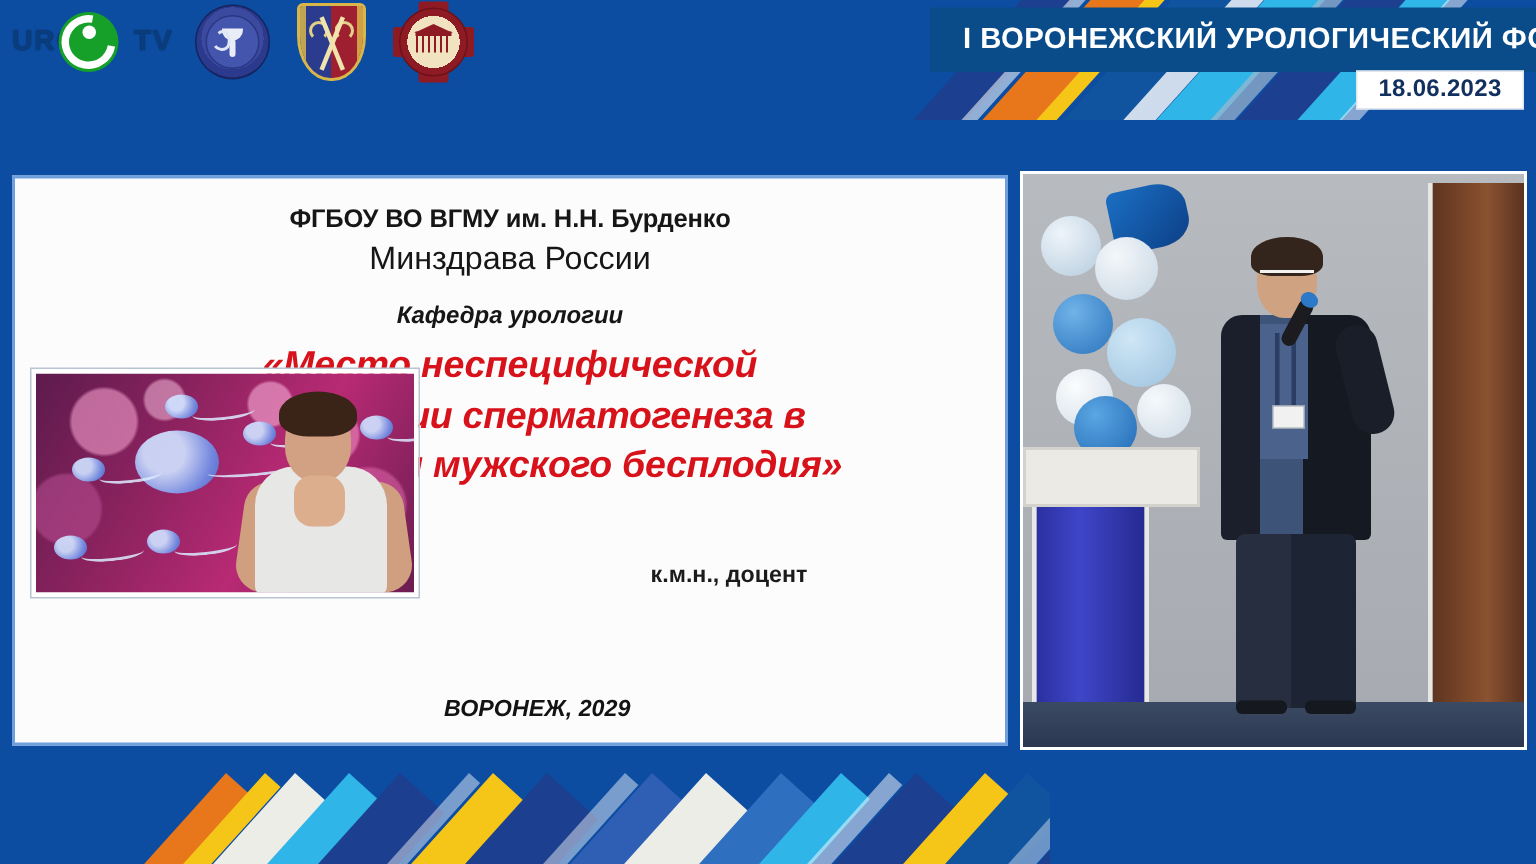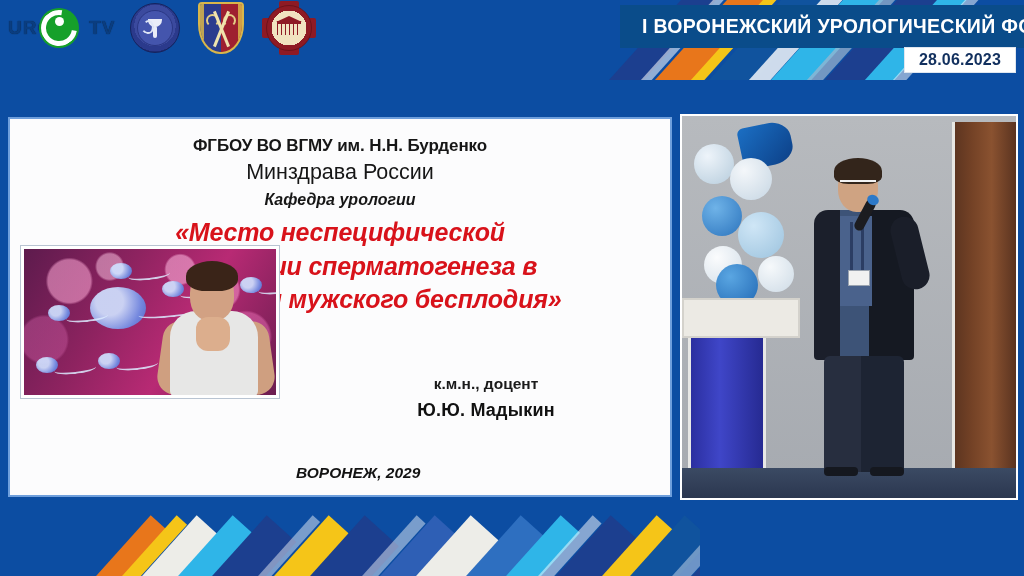--- a/index.html
+++ b/index.html
@@ -168,21 +168,21 @@
   }
   .slide-head { text-align:center; padding-top:16px; }
   .org1 {
     font-size:17px; font-weight:700; color:#161616; line-height:1.28;
     letter-spacing:-.1px;
   }
   .org2 {
     font-size:21.5px; font-weight:400; color:#161616; line-height:1.28; margin-top:2px;
   }
   .dept {
-    font-size:16px; font-weight:700; font-style:italic; color:#161616; margin-top:5px;
+    font-size:16px; font-weight:700; font-style:italic; color:#161616; margin-top:16px;
   }
   .talk-title {
     margin-top:7px; text-align:center; color:#D8121A;
     font-size:25px; font-weight:700; font-style:italic; line-height:1.33;
     letter-spacing:-.2px; padding:0 24px;
   }
 
   
   .med-img {
     position:absolute; left:11px; top:127px; width:258px; height:152px;
@@ -381,21 +381,21 @@
         <span class="s" style="left: 366px; width: 34px; background: rgb(28, 63, 143);"></span>
         <span class="s" style="left: 406px; width: 22px; background: rgb(47, 181, 232);"></span>
         <span class="s" style="left: 434px; width: 10px; background: rgb(255, 255, 255); opacity: 0.5;"></span>
       </div>
 
     <div class="forum-banner">
       <div class="forum-title">I ВОРОНЕЖСКИЙ УРОЛОГИЧЕСКИЙ ФОРУМ</div>
     </div>
 
     <div class="date-badge">
-      <span>28.06.2023</span>
+      <span>18.06.2023</span>
     </div>
   </div>
 
   <div class="slide">
 
     <div class="slide-head">
       <div class="org1">ФГБОУ ВО ВГМУ им. Н.Н. Бурденко</div>
       <div class="org2">Минздрава России</div>
       <div class="dept">Кафедра урологии</div>
     </div>
@@ -441,21 +441,20 @@
         <span class="armR"></span>
         <span class="torso"></span>
         <span class="head"></span>
         <span class="hair"></span>
         <span class="hands"></span>
       </span>
     </div>
 
     <div class="author">
       <div class="degree">к.м.н., доцент</div>
-      <div class="name">Ю.Ю. Мадыкин</div>
     </div>
 
     <div class="city">ВОРОНЕЖ, 2029</div>
   </div>
 
   <div class="photo-panel">
     <span class="wall"></span>
     <span class="door"></span>
 
     <span class="balloon" style="left:58px;  top:8px;  width:52px; height:42px; background:linear-gradient(140deg,#1b6fc4,#0c3f86); border-radius:6px 40% 40% 6px; transform:rotate(-12deg);"></span>

